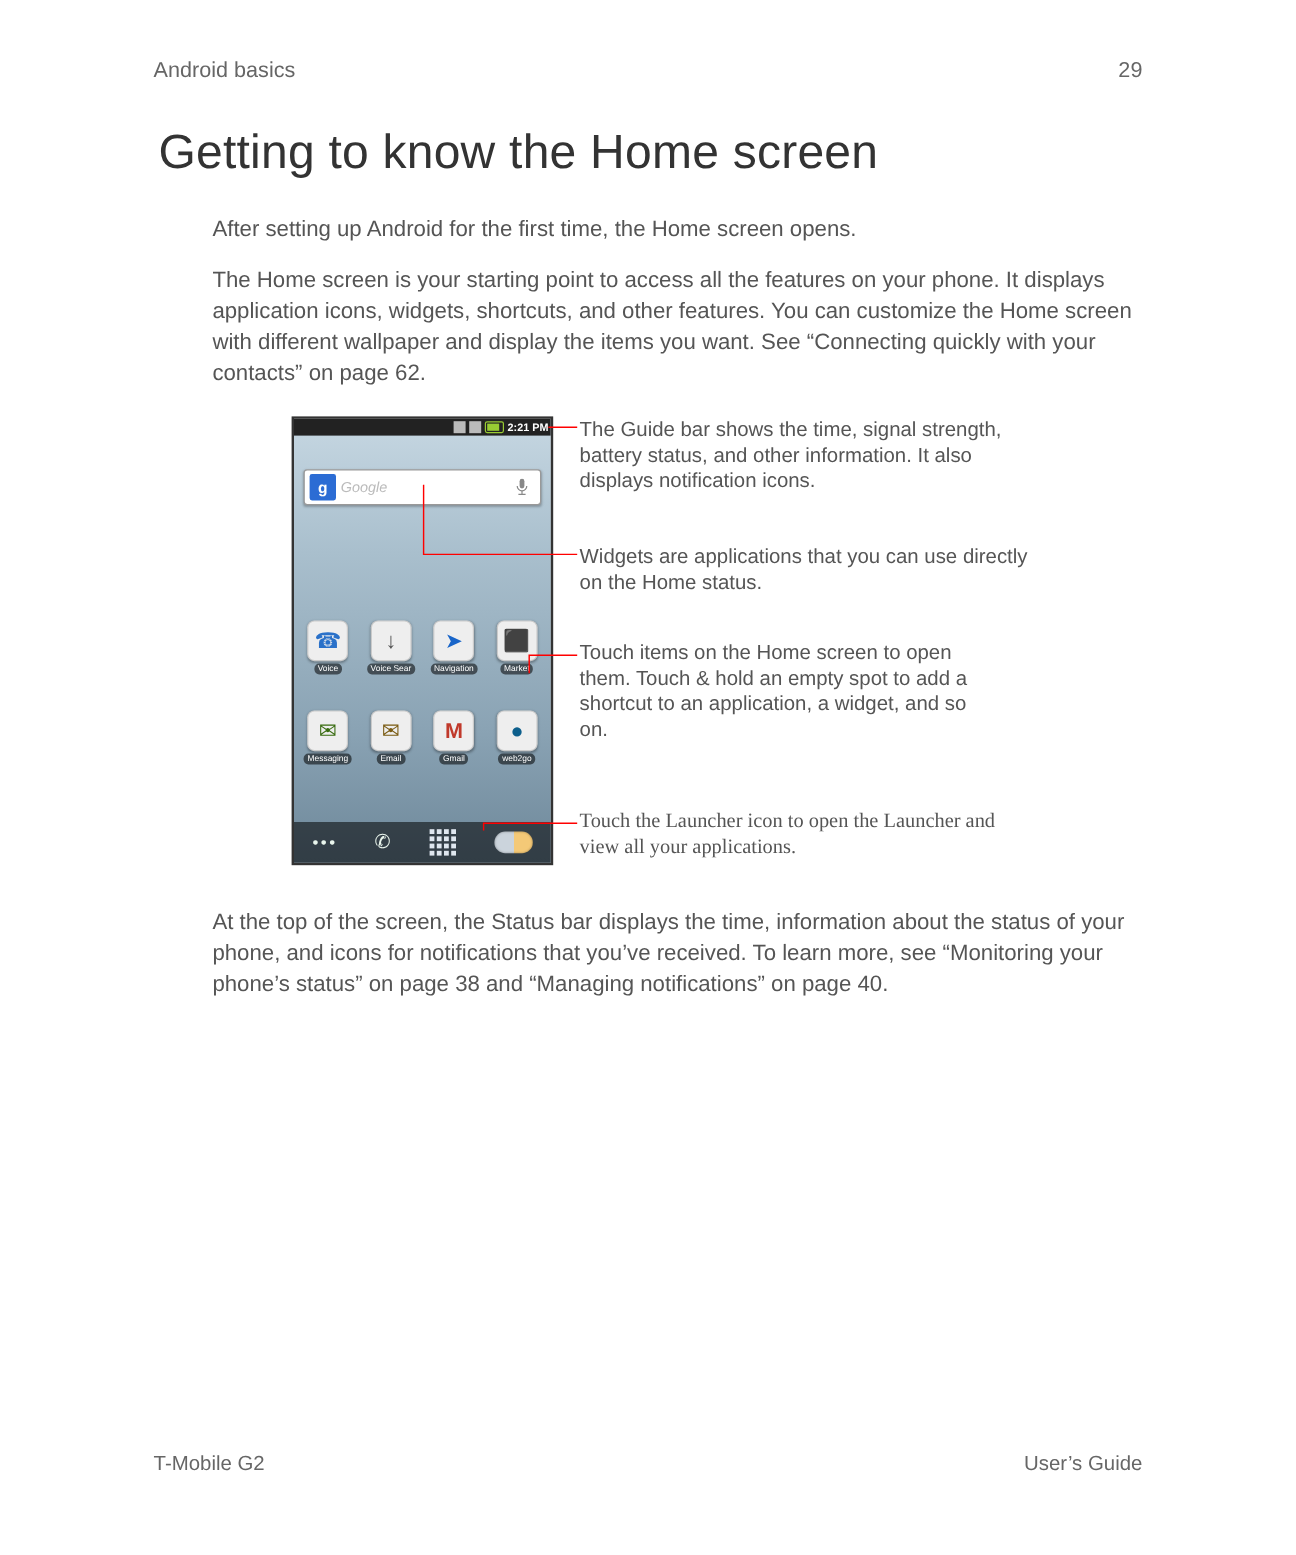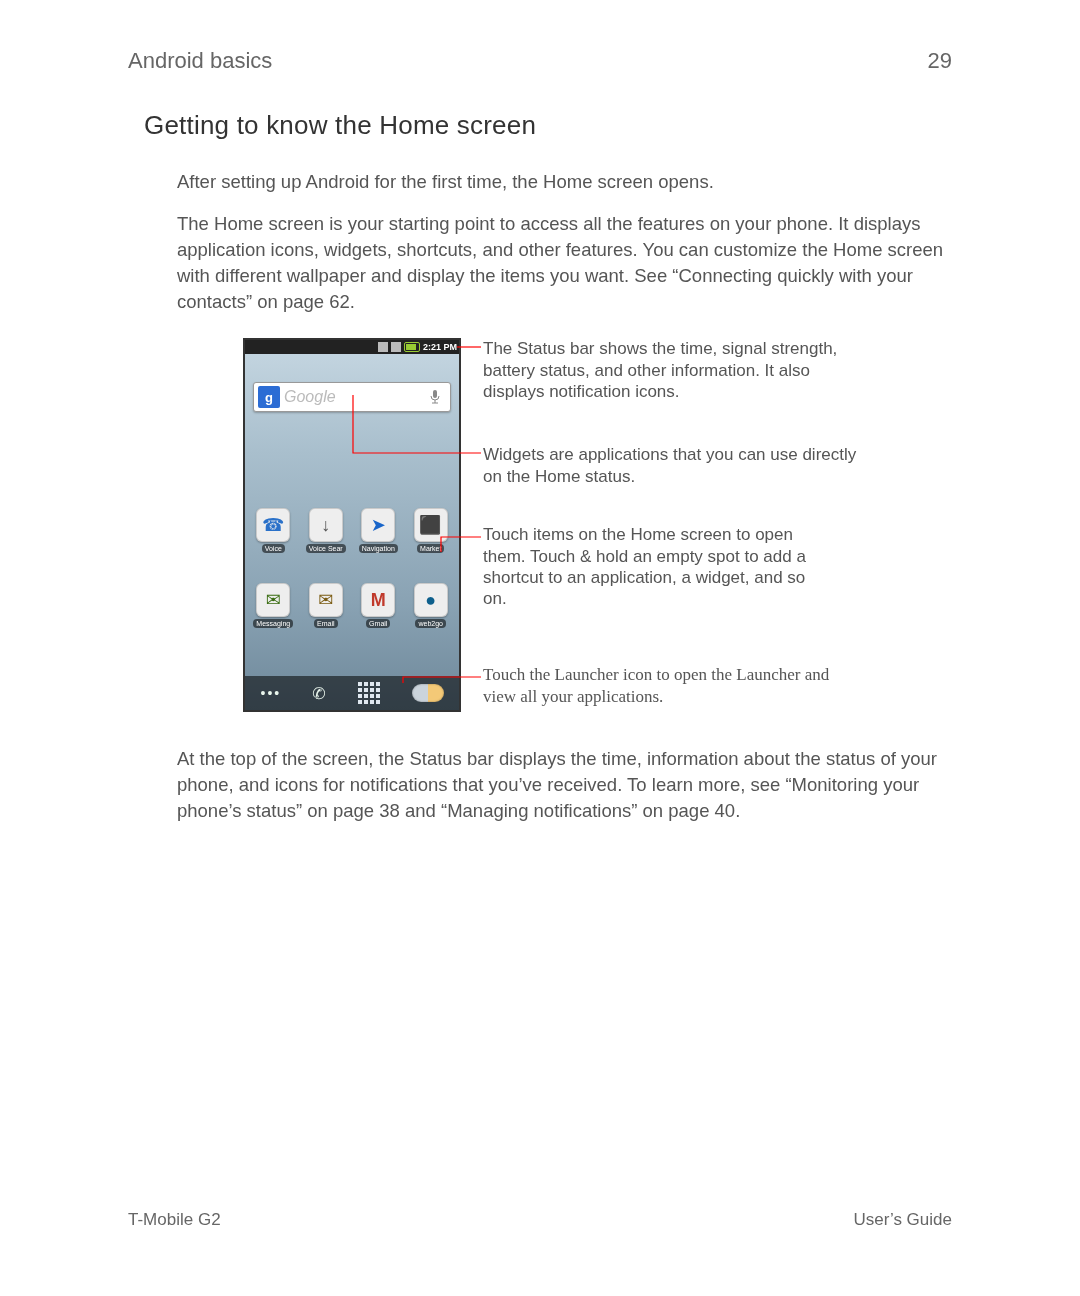--- a/index.html
+++ b/index.html
@@ -13,29 +13,29 @@
   .page {
     position: relative;
     width: 1080px;
     height: 1296px;
     box-sizing: border-box;
     padding: 48px 128px 80px 128px;
   }
   .header-row {
     display: flex;
     justify-content: space-between;
-    font-size: 22px;
+    font-size: 18px;
     color: #666;
     margin-bottom: 36px;
   }
   h1.title {
     font-weight: 400;
-    font-size: 26px;
+    font-size: 40px;
     color: #333;
-    margin: 0 0 28px 16px;
+    margin: 0 0 28px 4px;
     letter-spacing: 0.2px;
   }
   .body-text {
     margin-left: 49px;
     font-size: 18.5px;
     line-height: 1.4;
     color: #555;
   }
   .body-text p { margin: 0 0 16px 0; }
 
@@ -86,21 +86,21 @@
     width: 22px; height:22px;
     margin: 0 4px;
     background:#2b6cd4;
     color:#fff;
     font-weight:bold;
     display:flex; align-items:center; justify-content:center;
     font-size:13px;
     border-radius:2px;
   }
   .search-widget .g-text {
-    flex:1; font-size:16px; color:#bbb; font-style:italic;
+    flex:1; font-size:12px; color:#bbb; font-style:italic;
   }
   .search-widget .mic {
     width:22px; height:22px; margin-right:4px;
     display:flex; align-items:center; justify-content:center;
     color:#888; font-size:13px;
   }
 
   .icon-row {
     display:flex;
     justify-content: space-around;
@@ -304,21 +304,21 @@
     </div>
 
     <svg class="leaders">
       <line x1="214" y1="9" x2="238" y2="9"></line>
       <polyline points="110,57 110,115 238,115"></polyline>
       <polyline points="198,214 198,199 238,199"></polyline>
       <polyline points="160,345 160,339 238,339"></polyline>
     </svg>
 
     <div class="callouts">
-      <div class="co" style="top:0px;">The Status bar shows the time, signal strength, battery status, and other information. It also displays notification icons.</div>
+      <div class="co" style="top:0px;">The Guide bar shows the time, signal strength, battery status, and other information. It also displays notification icons.</div>
       <div class="co" style="top:106px;">Widgets are applications that you can use directly on the Home status.</div>
       <div class="co" style="top:186px; width:340px;">Touch items on the Home screen to open them. Touch &amp; hold an empty spot to add a shortcut to an application, a widget, and so on.</div>
       <div class="co" style="top:326px;font-family:Liberation Serif, serif;">Touch the Launcher icon to open the Launcher and view all your applications.</div>
     </div>
 
   </div>
 
   <div class="body-text">
     <p>At the top of the screen, the Status bar displays the time, information about the status of your phone, and icons for notifications that you’ve received. To learn more, see “Monitoring your phone’s status” on page 38 and “Managing notifications” on page 40.</p>
   </div>

